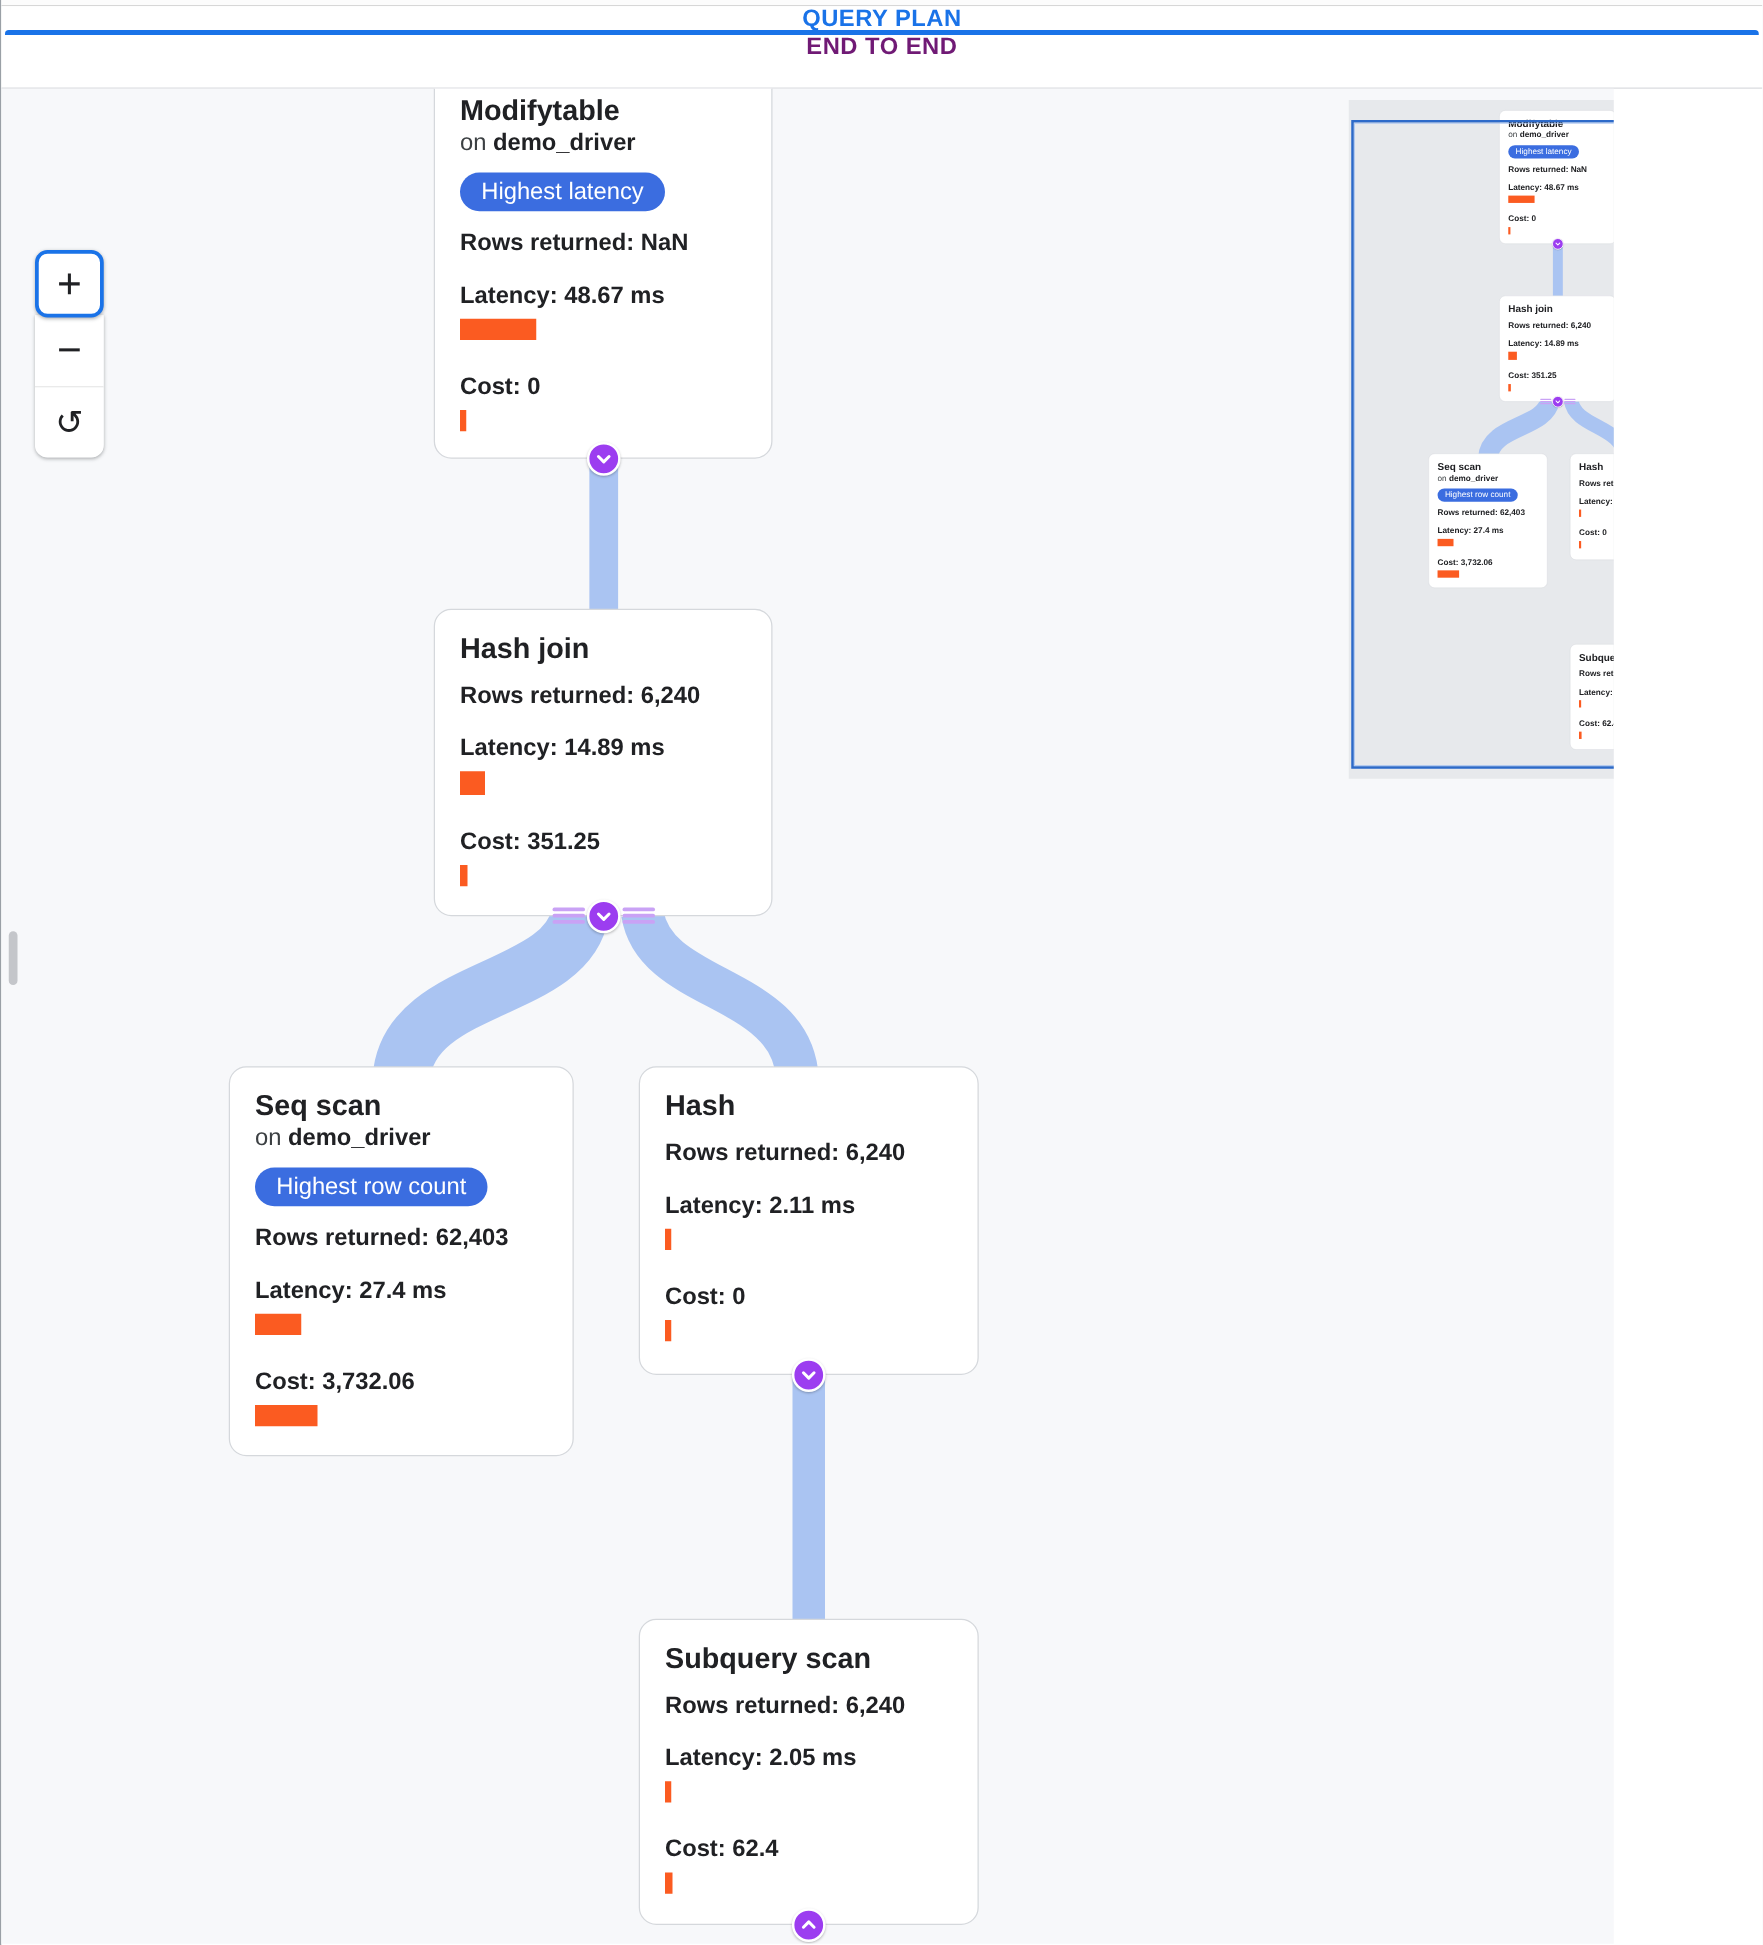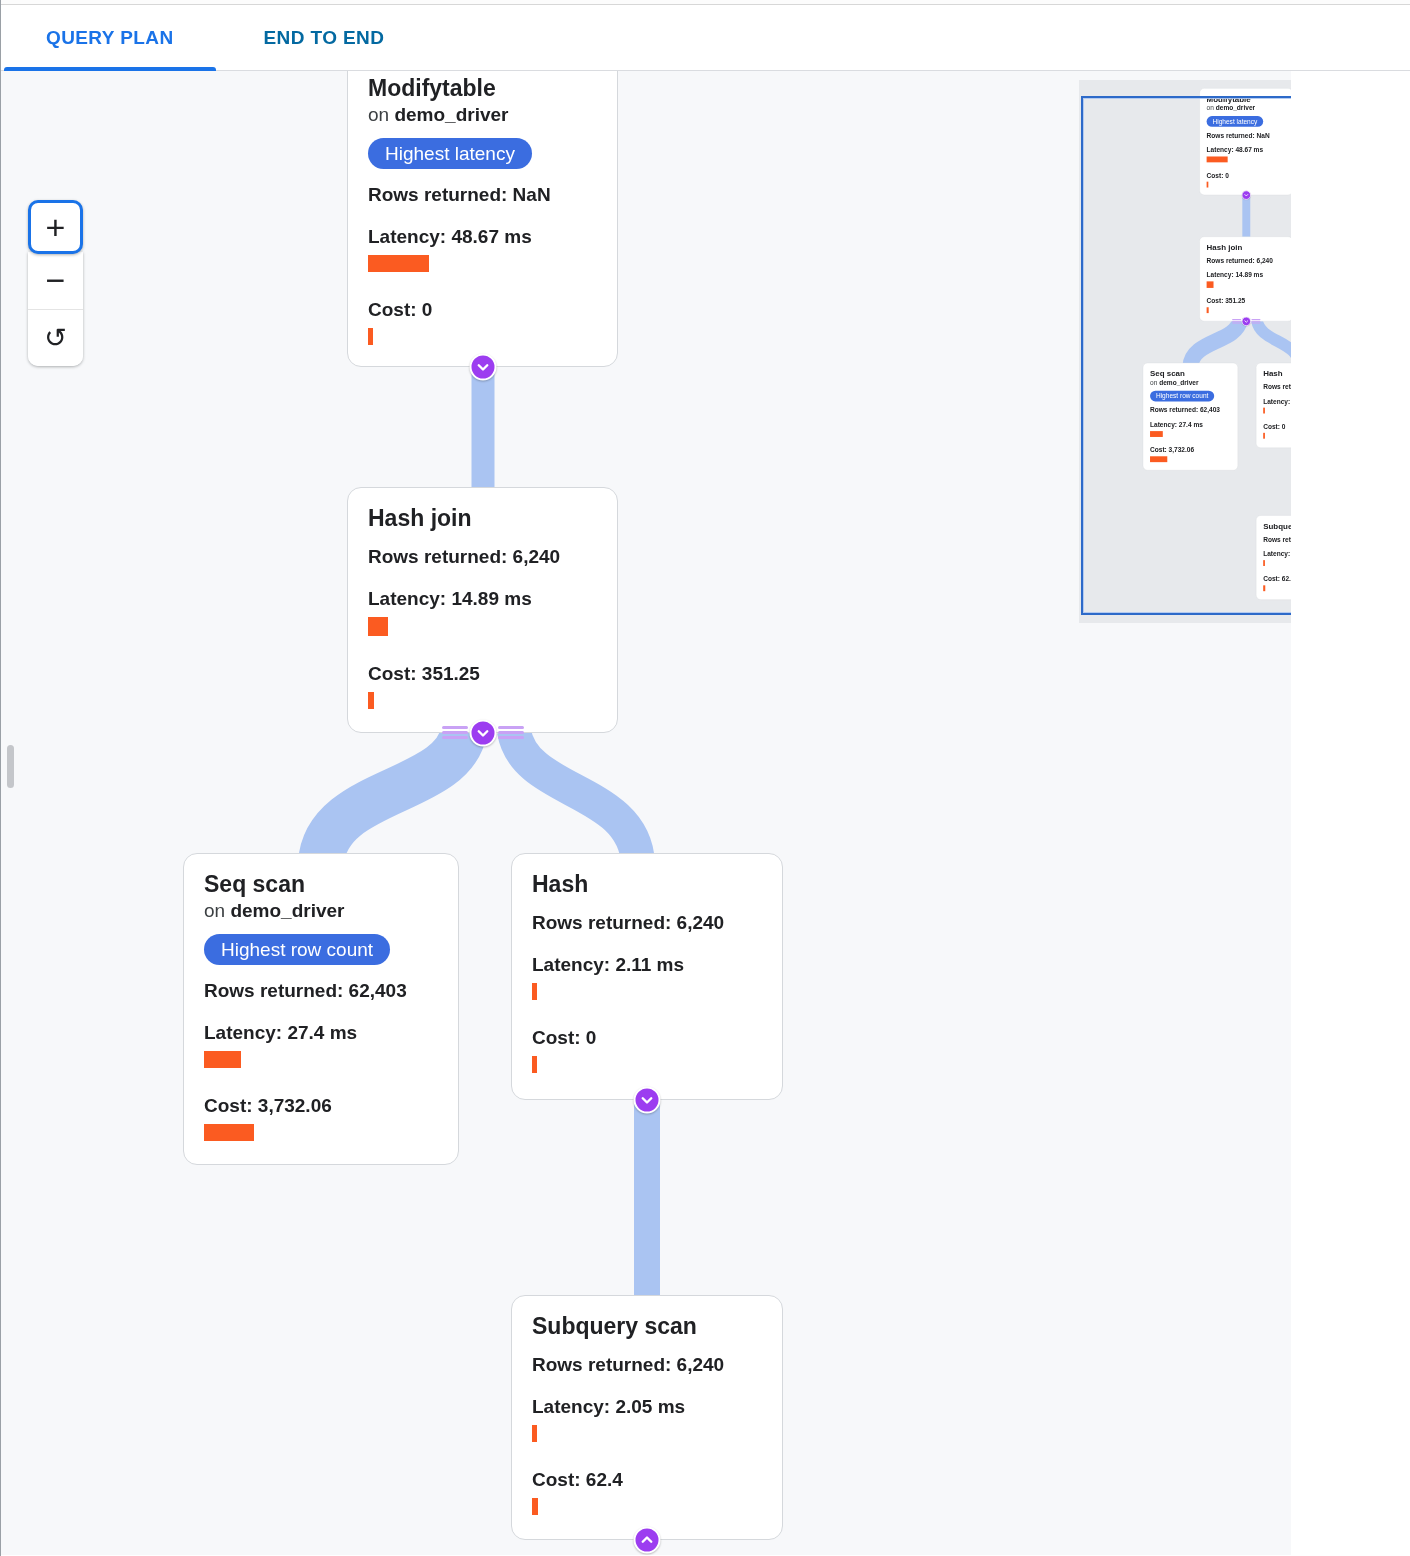--- a/index.html
+++ b/index.html
@@ -2,22 +2,22 @@
 <html><head>
 <meta charset="utf-8">
 <style>
   * { margin:0; padding:0; box-sizing:border-box; }
   html,body { width:1410px; height:1556px; overflow:hidden; }
   body { font-family:"Liberation Sans", sans-serif; color:#202124; background:#fff; }
   .app { position:relative; width:1410px; height:1556px; border-left:1px solid #9aa0a6; overflow:hidden; }
 
   
   .topstrip { height:5px; background:#fcfcfc; border-bottom:1px solid #d7d7d7; }
-  .tabbar { position:relative; height:66px; background:#fff; border-bottom:1px solid #dadce0; display:flex; align-items:stretch; }
-  .tab { position:relative; display:flex; align-items:center; justify-content:center; padding:0 45px; font-size:19px; font-weight:600; letter-spacing:.4px; color:#0369a1; cursor:pointer; }
+  .tabbar { position:relative; height:66px; background:#fff; border-bottom:1px solid #dadce0; display:flex; align-items:stretch;flex-direction:column; }
+  .tab { position:relative; display:flex; align-items:center; justify-content:center; padding:0 45px; font-size:19px; font-weight:600; letter-spacing:.4px; color:#701a75; cursor:pointer; }
   .tab.active { color:#1a73e8; }
   .tab.active::after { content:""; position:absolute; left:3px; right:3px; bottom:-1px; height:4px; background:#1a73e8; border-radius:3px 3px 0 0; }
 
   
   .canvas { position:relative; width:1290px; height:1484px; background:#f7f8fa; overflow:hidden; }
 
   
   .view-toggle { position:absolute; left:27px; top:26px; width:146px; background:#fff; border-radius:4px; box-shadow:0 1px 3px rgba(60,64,67,.4); overflow:hidden; z-index:10; }
   .view-toggle .opt { height:43px; display:flex; align-items:center; padding-left:16px; font-size:19px; font-weight:600; color:#1a73e8; cursor:pointer; }
   .view-toggle .opt.selected { background:#e8f0fe; }

